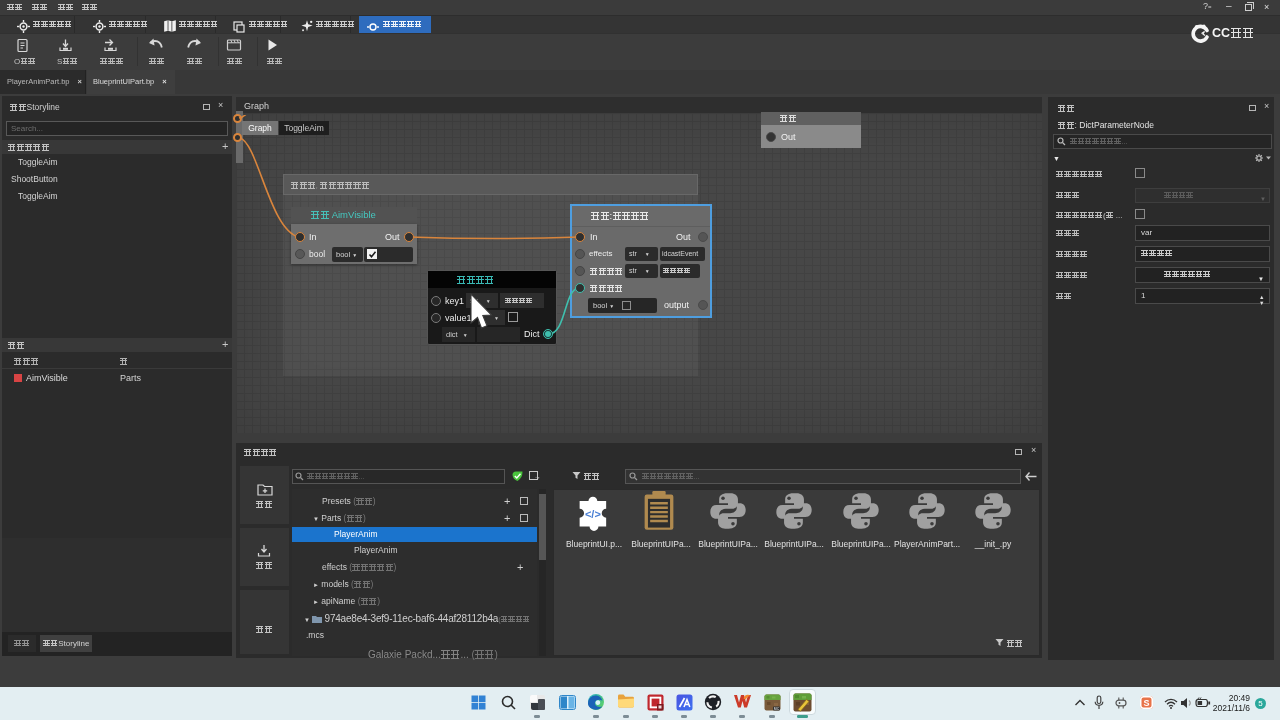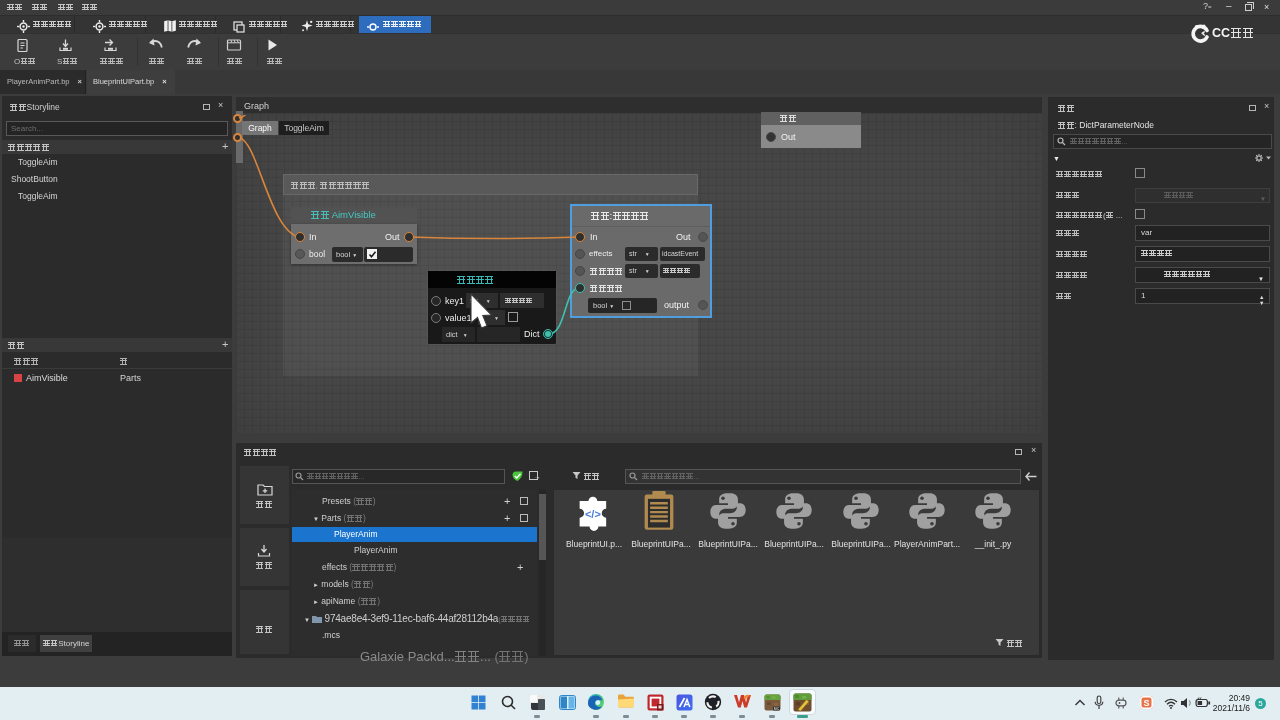--- a/index.html
+++ b/index.html
@@ -262,22 +262,22 @@
 <div class="ab row" style="left:292px;top:510px;width:245px;height:17px;line-height:17px;font-size:8.5px;color:#d0d0d0;overflow:hidden"><span style="margin-left:21px;color:#cfcfcf;font-size:6px">▼</span> <span>Parts</span> <span style="color:#787878">(<b class="z"></b><b class="z"></b>)</span><span class="ab" style="left:212px;top:0px;font-size:11px;color:#d0d0d0">+</span><span class="ab" style="left:228px;top:4px;width:8px;height:8px;border:1px solid #bbb"></span></div>
 <div class="ab" style="left:292px;top:527px;width:245px;height:15px;background:#1b74cd"></div>
 <div class="ab row" style="left:292px;top:526px;width:245px;height:17px;line-height:17px;font-size:8.5px;color:#d0d0d0;overflow:hidden"><span style="margin-left:42px;color:#fff">PlayerAnim</span></div>
 <div class="ab row" style="left:292px;top:542px;width:245px;height:17px;line-height:17px;font-size:8.5px;color:#d0d0d0;overflow:hidden"><span style="margin-left:62px">PlayerAnim</span></div>
 <div class="ab row" style="left:292px;top:559px;width:245px;height:17px;line-height:17px;font-size:8.5px;color:#d0d0d0;overflow:hidden"><span style="margin-left:30px">effects</span> <span style="color:#787878">(<b class="z"></b><b class="z"></b><b class="z"></b><b class="z"></b><b class="z"></b>)</span><span class="ab" style="left:225px;top:0px;font-size:11px;color:#d0d0d0">+</span></div>
 <div class="ab row" style="left:292px;top:576px;width:245px;height:17px;line-height:17px;font-size:8.5px;color:#d0d0d0;overflow:hidden"><span style="margin-left:21px;color:#cfcfcf;font-size:6px">►</span> <span>models</span> <span style="color:#787878">(<b class="z"></b><b class="z"></b>)</span></div>
 <div class="ab row" style="left:292px;top:593px;width:245px;height:17px;line-height:17px;font-size:8.5px;color:#d0d0d0;overflow:hidden"><span style="margin-left:21px;color:#cfcfcf;font-size:6px">►</span> <span>apiName</span> <span style="color:#787878">(<b class="z"></b><b class="z"></b>)</span></div>
 <div class="ab row" style="left:292px;top:610px;width:245px;height:17px;line-height:17px;font-size:8.5px;color:#d0d0d0;overflow:hidden"><span style="margin-left:12px;color:#cfcfcf;font-size:6px">▼</span><svg width="10" height="8" viewBox="0 0 10 8" style="vertical-align:-1px;margin-left:2px">
       <path d="M0 1 H4 L5 2 H10 V8 H0 Z" fill="#7f96ad"></path>
     </svg><span style="font-size:10px;letter-spacing:-.2px"> 974ae8e4-3ef9-11ec-baf6-44af28112b4a</span><span style="color:#787878;font-size:7.5px">(<b class="z"></b><b class="z"></b><b class="z"></b><b class="z"></b></span></div>
-<div class="ab row" style="left:292px;top:627px;width:245px;height:17px;line-height:17px;font-size:8.5px;color:#d0d0d0;overflow:hidden"><span style="margin-left:30px">.mcs</span></div>
-<div class="ab row" style="left:360px;top:649px;font-size:13px;color:#8a8a8a">Galaxie Packd...<b class="z"></b><b class="z"></b>... <span style="color:#787878">(<b class="z"></b><b class="z"></b>)</span></div>
+<div class="ab row" style="left:292px;top:627px;width:245px;height:17px;line-height:17px;font-size:8.5px;color:#d0d0d0;overflow:hidden"><span style="margin-left:14px">.mcs</span></div>
+<div class="ab row" style="left:368px;top:649px;font-size:10px;color:#8a8a8a">Galaxie Packd...<b class="z"></b><b class="z"></b>... <span style="color:#787878">(<b class="z"></b><b class="z"></b>)</span></div>
 <div class="ab row" style="left:572px;top:471px;font-size:8.5px;color:#d0d0d0"><svg width="9" height="9" viewBox="0 0 9 9" style="vertical-align:-1px">
       <path d="M0.5 1 H8.5 L5.5 4.5 V8 L3.5 6.8 V4.5 Z" fill="#c8c8c8"></path>
     </svg> <b class="z"></b><b class="z"></b></div>
 <div class="ab" style="left:625px;top:469px;width:396px;height:15px;background:#333;border:1px solid #555;font-size:7.5px;color:#666;line-height:13px;padding-left:16px"><b class="z"></b><b class="z"></b><b class="z"></b><b class="z"></b><b class="z"></b><b class="z"></b><b class="z"></b>...</div>
 <svg class="ab" style="left:629px;top:472px" width="9" height="9" viewBox="0 0 9 9">
     <circle cx="3.5" cy="3.5" r="2.5" fill="none" stroke="#9a9a9a" stroke-width="1.2"></circle>
     <path d="M5.5 5.5 L8 8" stroke="#9a9a9a" stroke-width="1.2"></path>
   </svg>
 <svg class="ab" style="left:1025px;top:472px" width="12" height="9" viewBox="0 0 12 9">
     <path d="M4.5 0.5 L1 4.5 L4.5 8.5 M1 4.5 H11.5" fill="none" stroke="#cfcfcf" stroke-width="1.4"></path>

